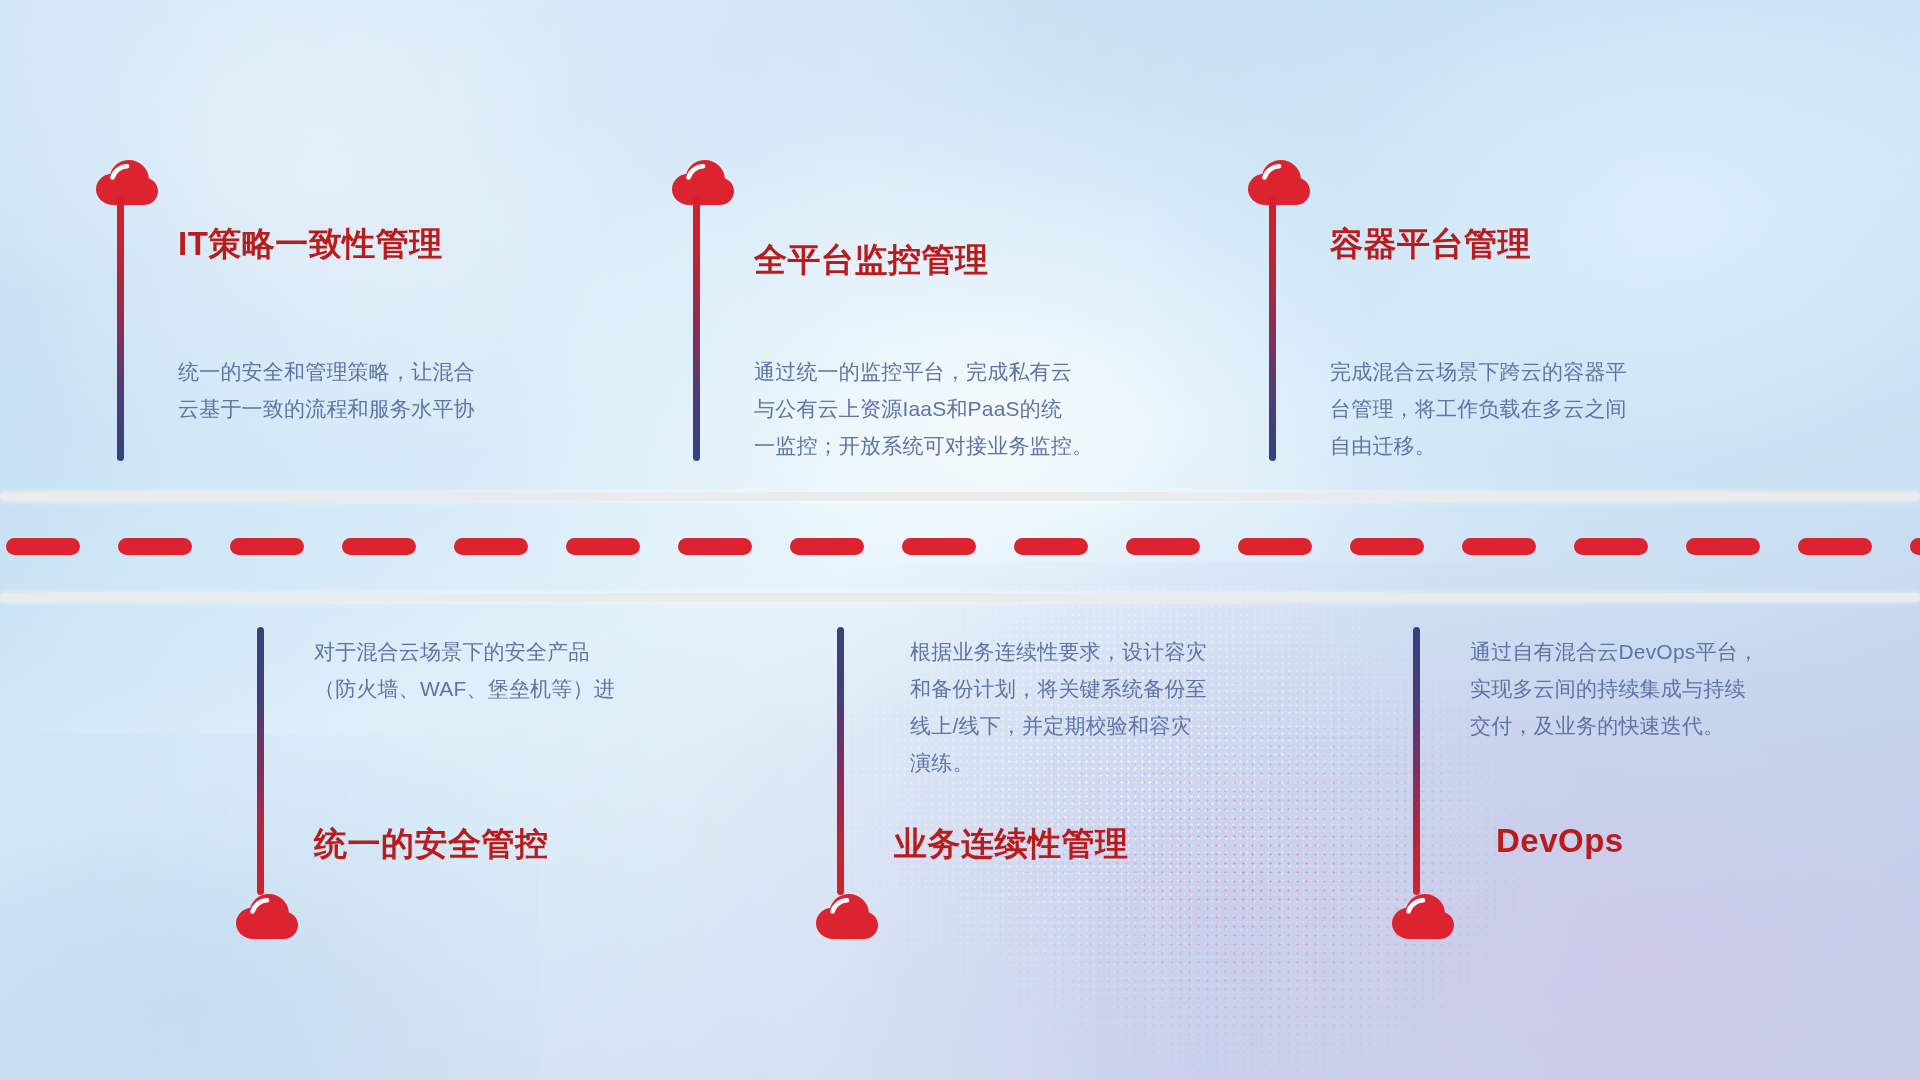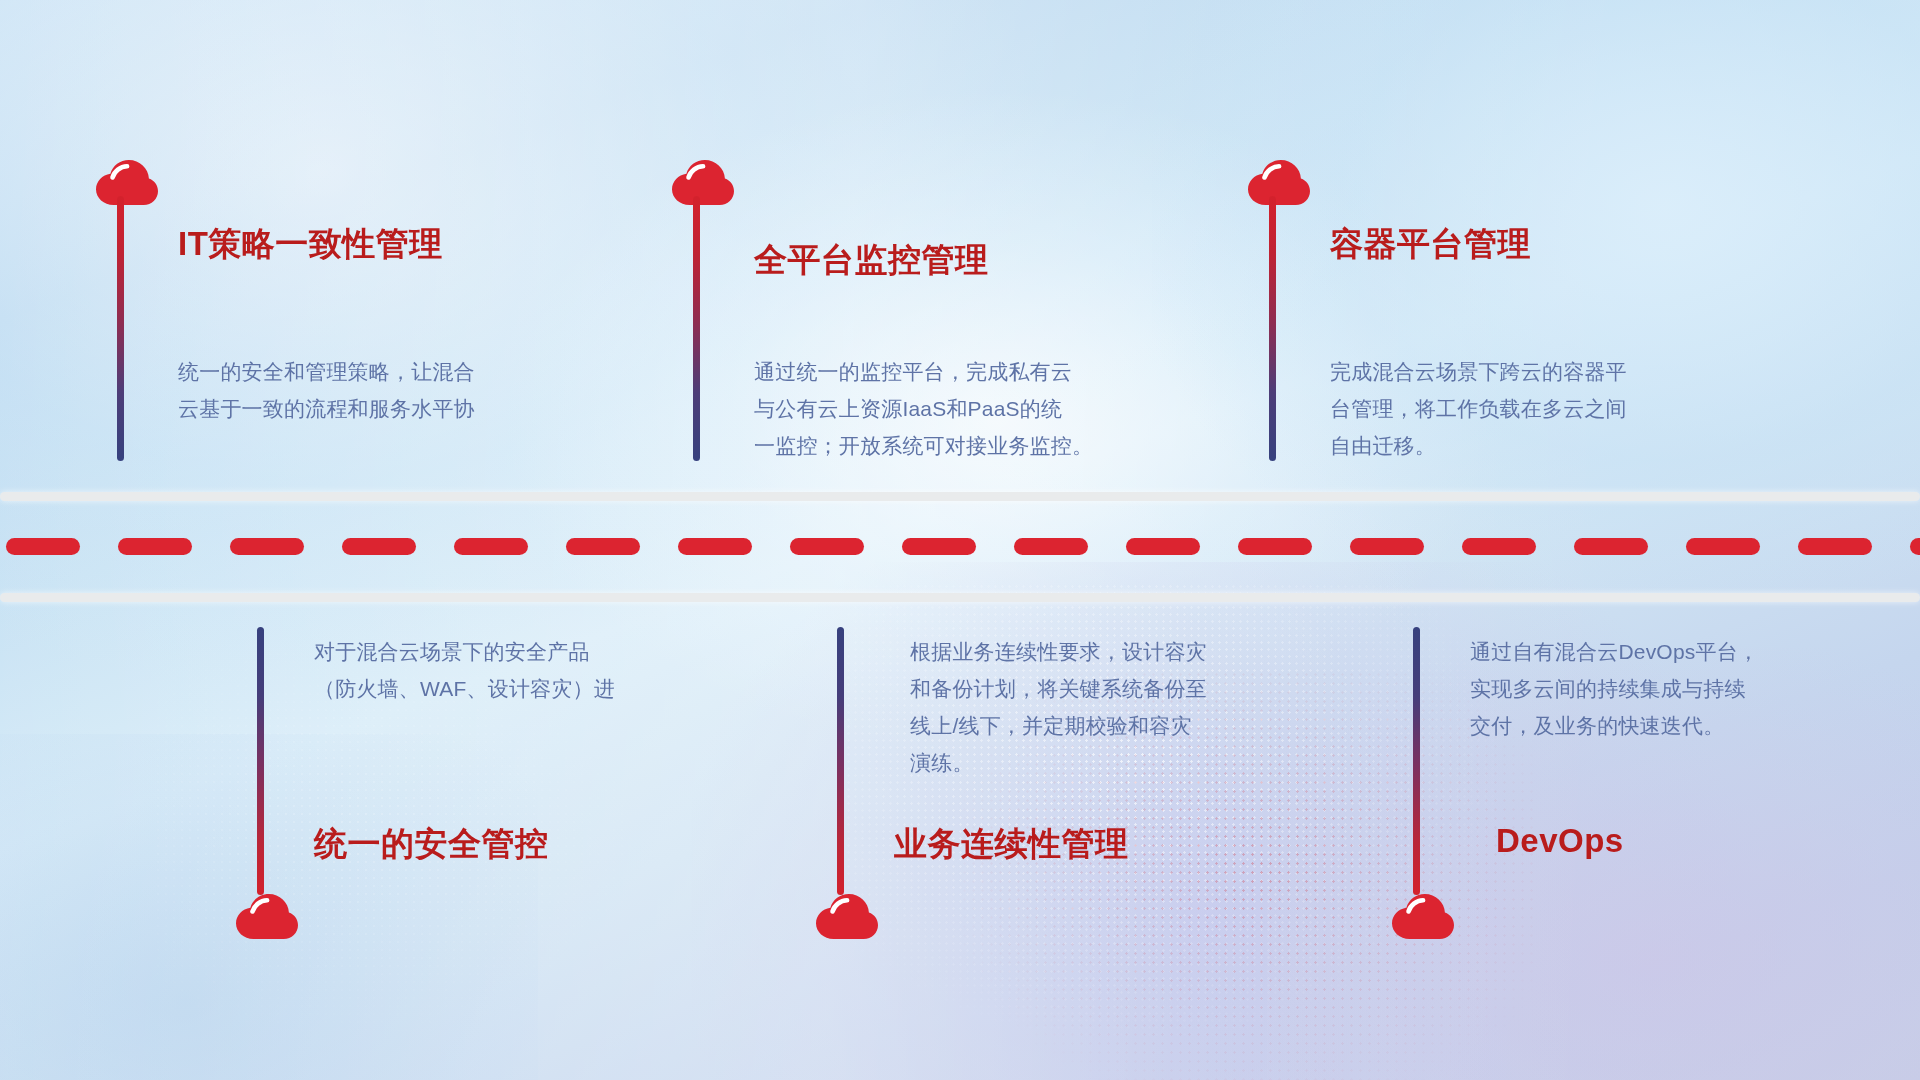--- a/index.html
+++ b/index.html
@@ -318,21 +318,21 @@
         <div class="dash" style="background: rgb(220, 36, 48);"></div>
         <div class="dash" style="background: rgb(220, 36, 48);"></div>
         <div class="dash" style="background: rgb(220, 36, 48);"></div>
       </div>
     <div class="road-edge bottom"></div>
   </div>
 
   <div class="col">
     <div class="body-text" style="left:314px; top:633px;">
       <p>对于混合云场景下的安全产品</p>
-      <p>（防火墙、WAF、设计容灾）进</p>
+      <p>（防火墙、WAF、堡垒机等）进</p>
     </div>
     <div class="stem up" style="left:257px; top:627px; height:268px;"></div>
     <div class="heading" style="left:314px; top:822px;">统一的安全管控</div>
     <div class="cloud-icon" style="left:236px; top:894px;">
       <svg viewBox="0 0 62 46" xmlns="http://www.w3.org/2000/svg">
         <path d="M17.5 45 C7.8 45 0 38 0 29.2 C0 21.3 6.3 14.8 14.4 13.7 C16.6 5.7 24.1 0 32.9 0 C43.6 0 52.4 8.2 52.9 18.6 C58.3 20.5 62 25.4 62 31.2 C62 38.8 55.6 45 47.7 45 Z" fill="#dc2430"></path>
         <path d="M16.5 17.5 C18.4 11.2 24.2 6.6 31.1 6.3" stroke="#ffffff" stroke-width="4.6" stroke-linecap="round" fill="none"></path>
       </svg>
     </div>
   </div>

